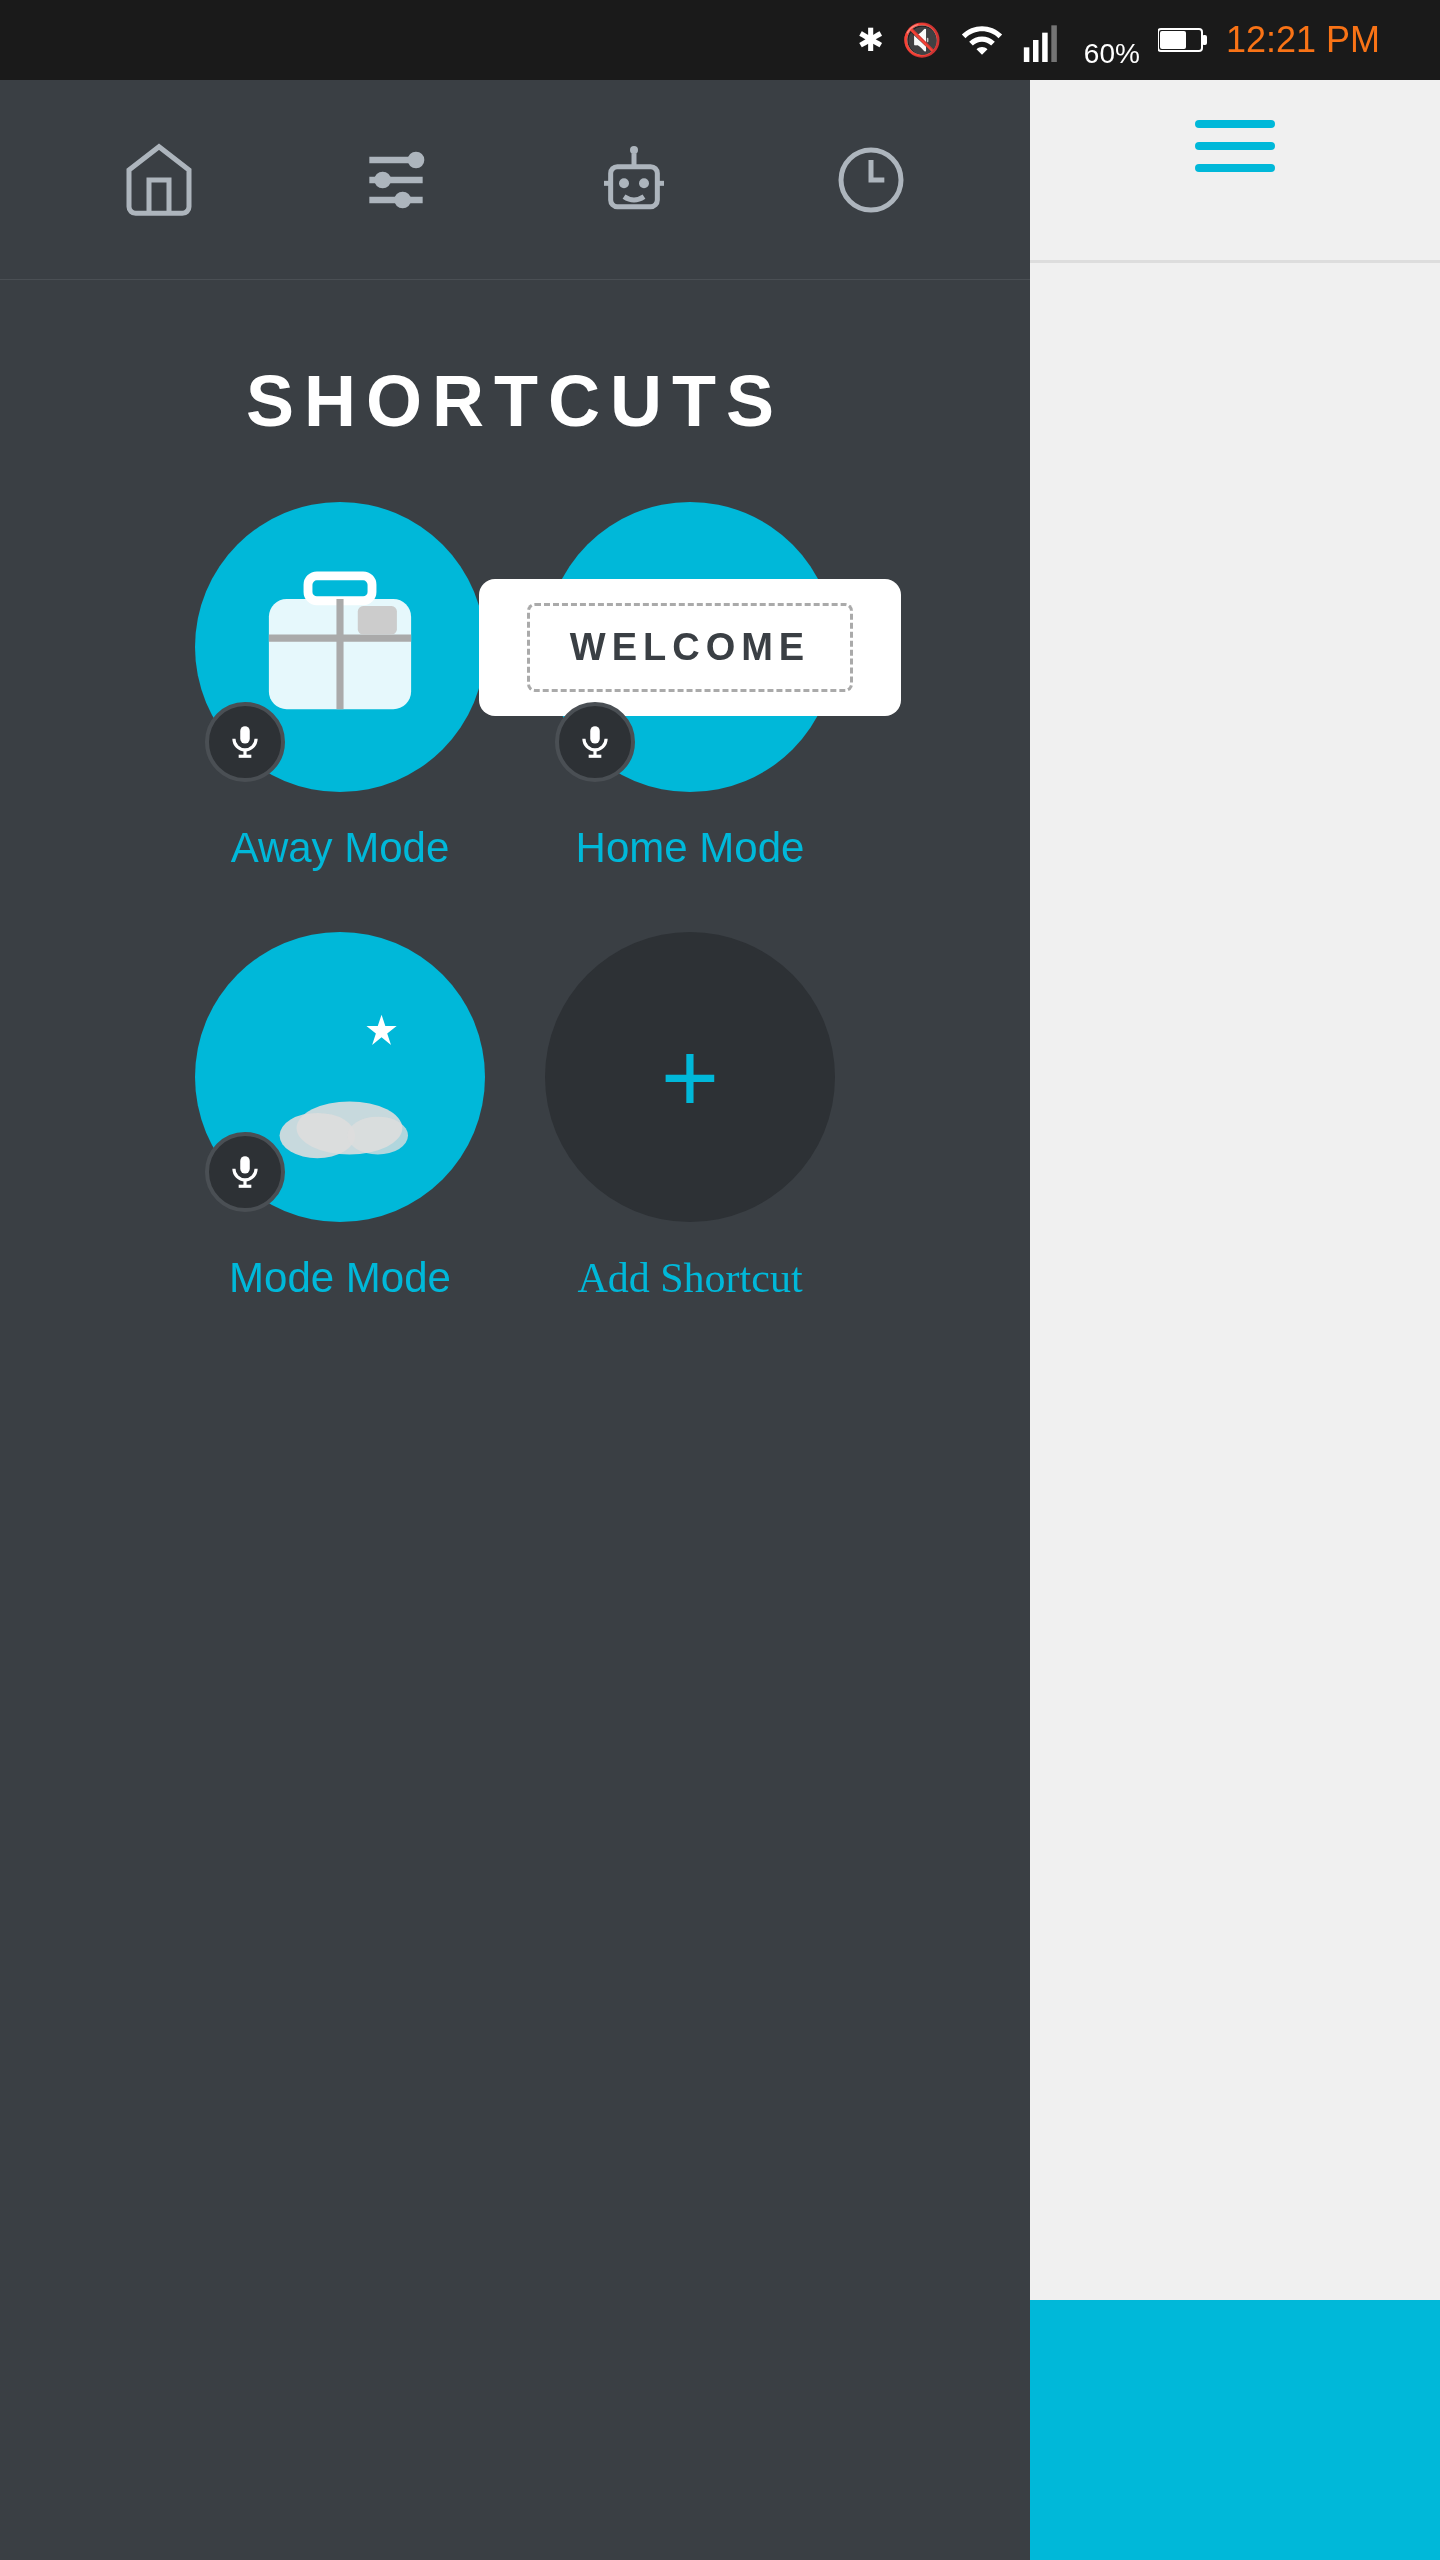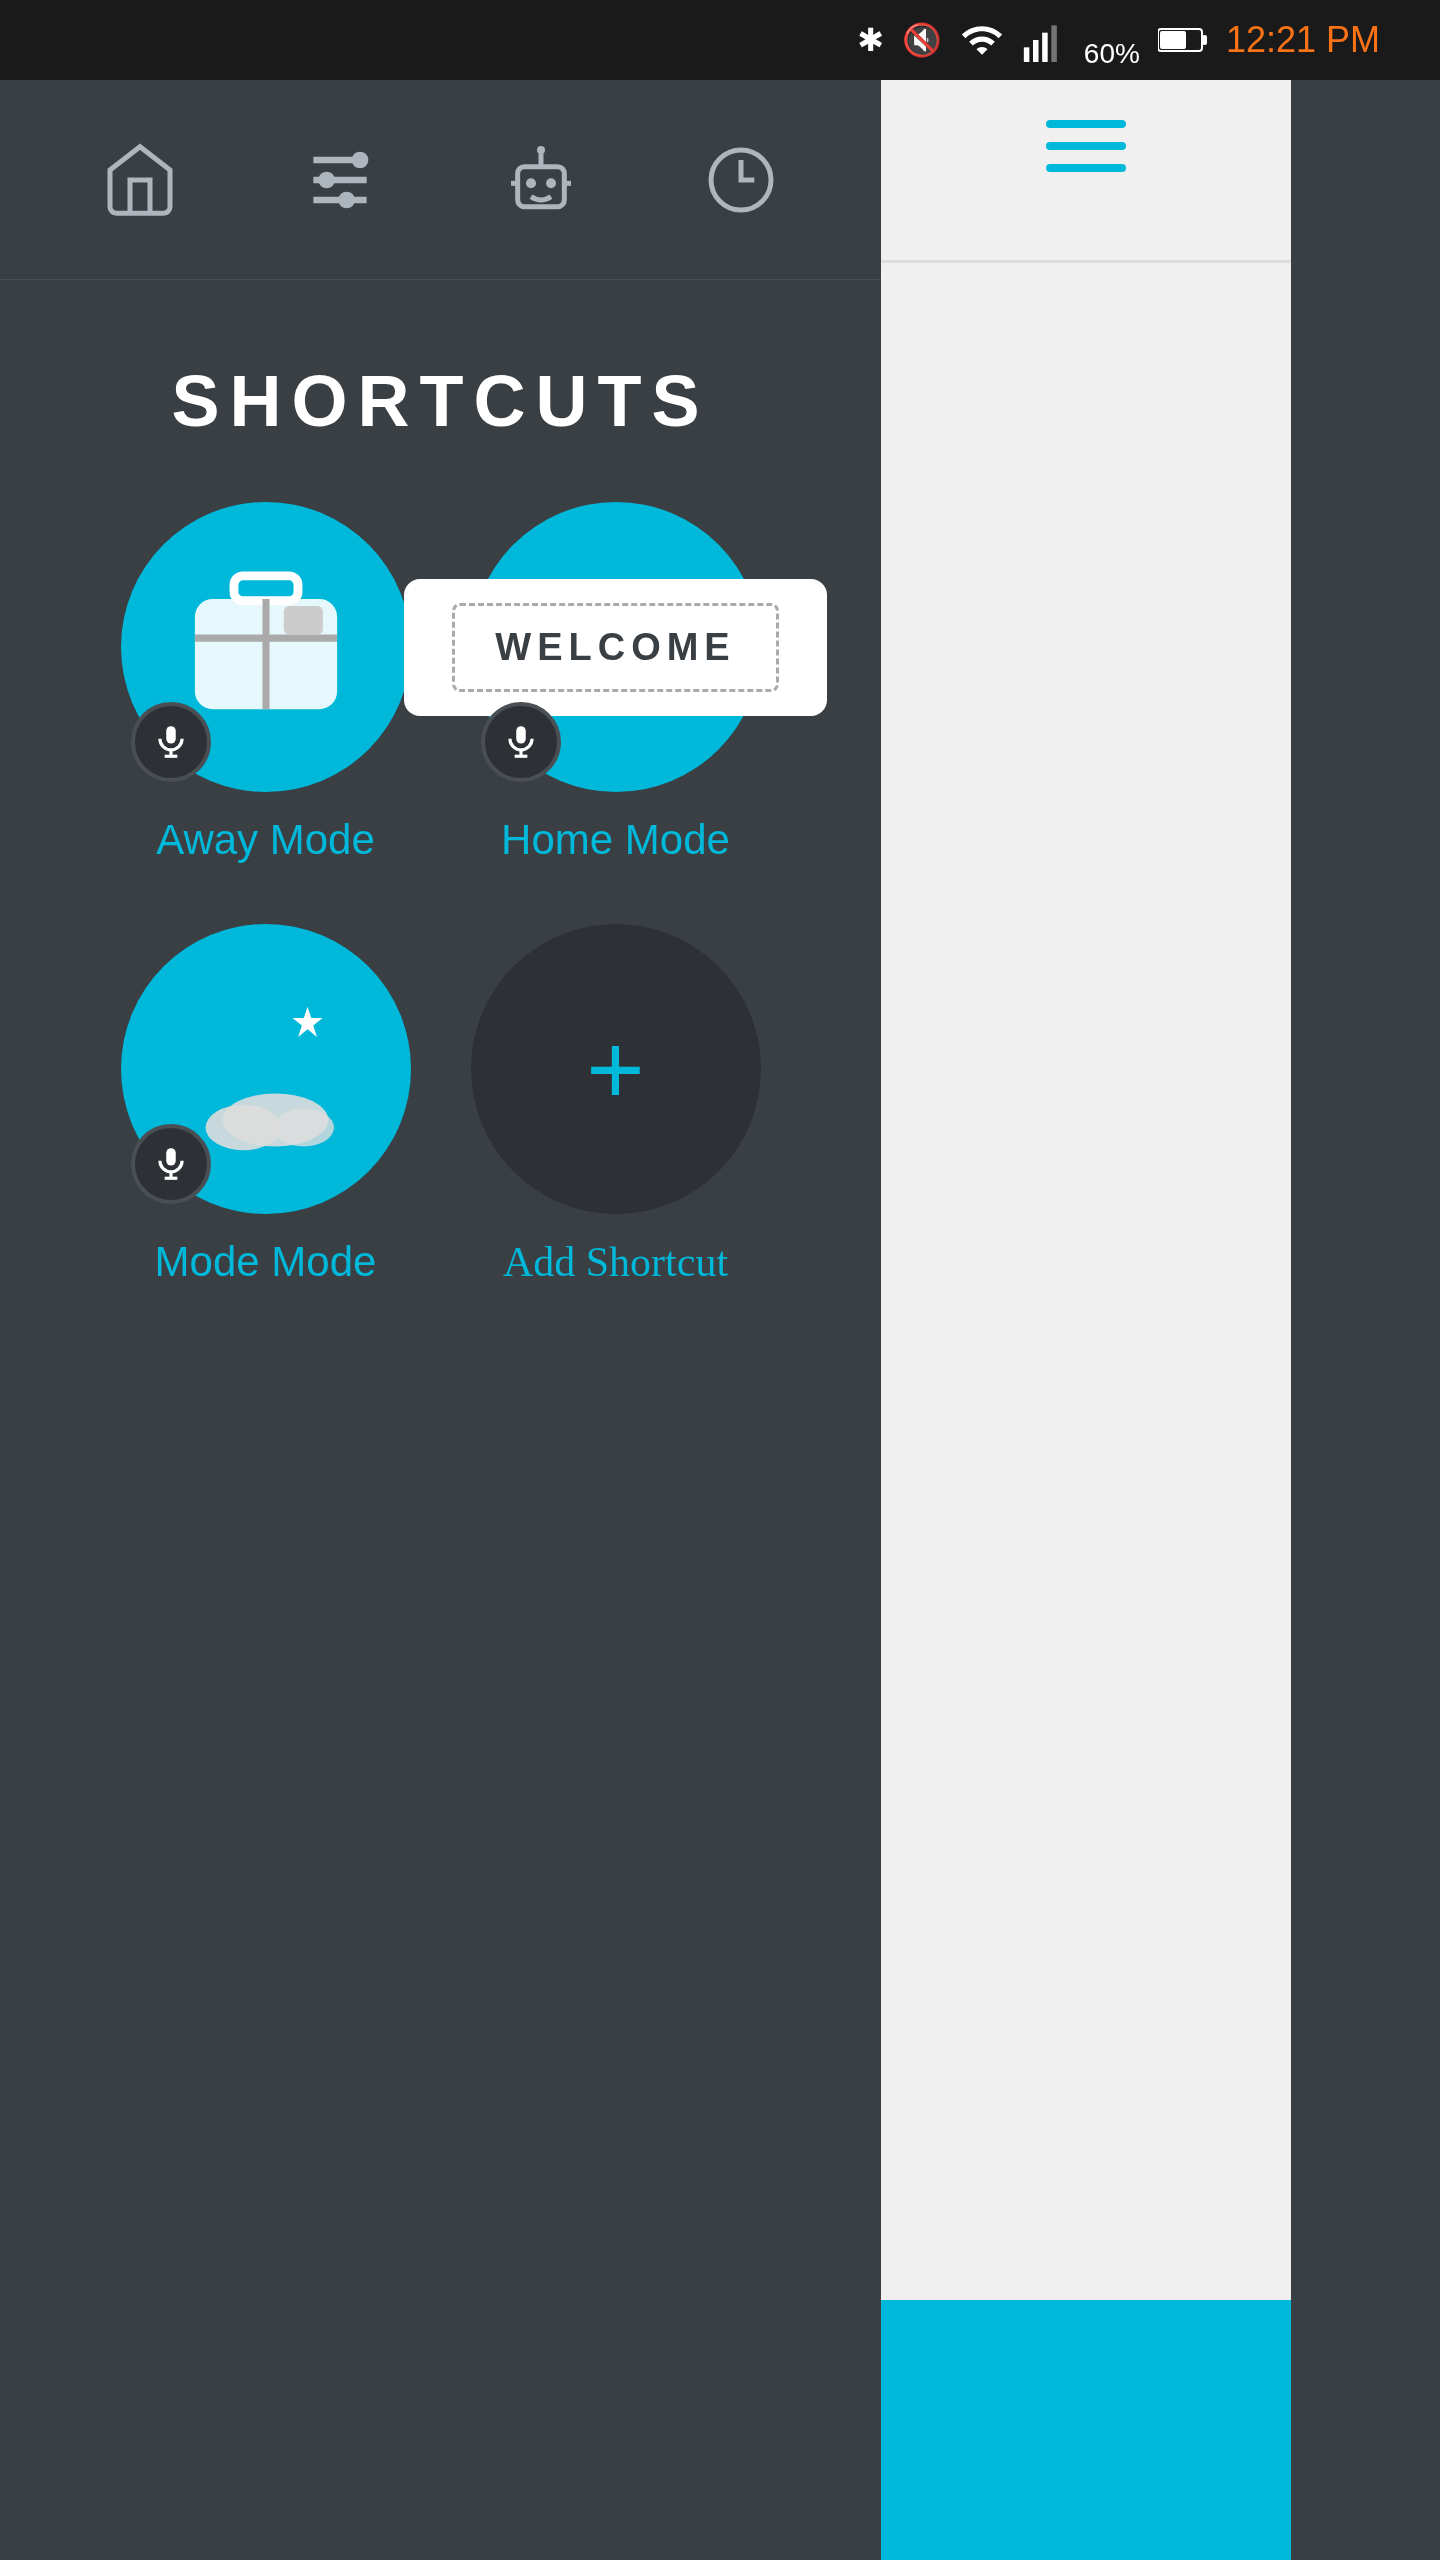--- a/index.html
+++ b/index.html
@@ -44,21 +44,21 @@
       position: absolute;
       top: 80px;
       left: 0;
       width: 1440px;
       height: 2480px;
       display: flex;
     }
 
     
     .left-panel {
-      width: 881px;
+      width: 1030px;
       height: 100%;
       background: #3a3f44;
       display: flex;
       flex-direction: column;
       align-items: center;
     }
 
     
     .nav-bar {
       width: 100%;
@@ -100,20 +100,21 @@
       grid-template-columns: 1fr 1fr;
       gap: 60px 60px;
       padding: 0 60px;
     }
 
     .shortcut-item {
       display: flex;
       flex-direction: column;
       align-items: center;
       cursor: pointer;
+      gap: 8px;
     }
 
     .shortcut-circle {
       width: 290px;
       height: 290px;
       border-radius: 50%;
       background: #00b8d9;
       display: flex;
       align-items: center;
       justify-content: center;

